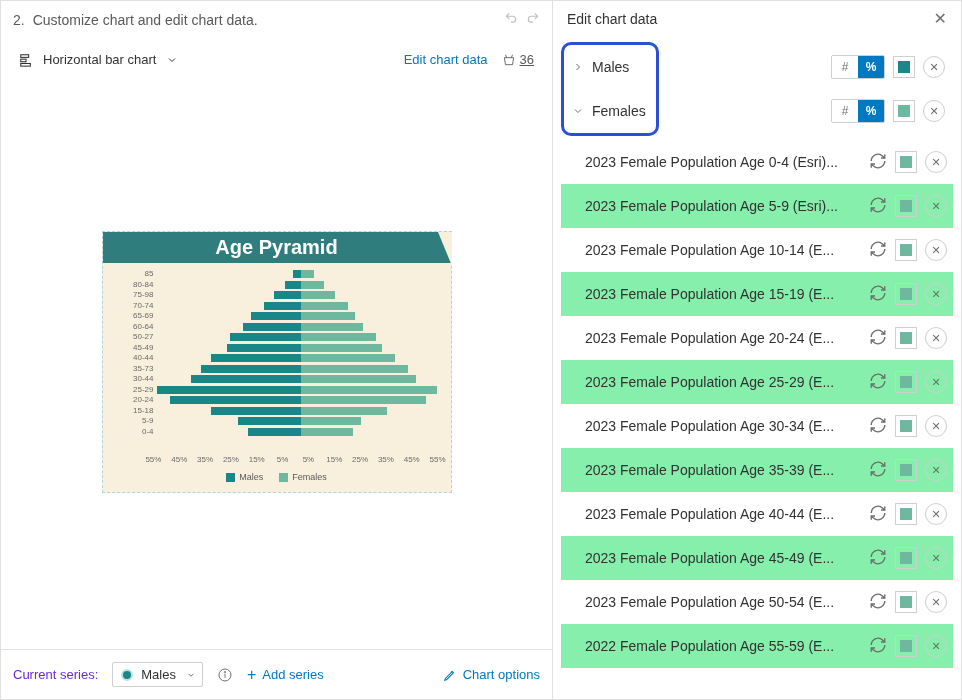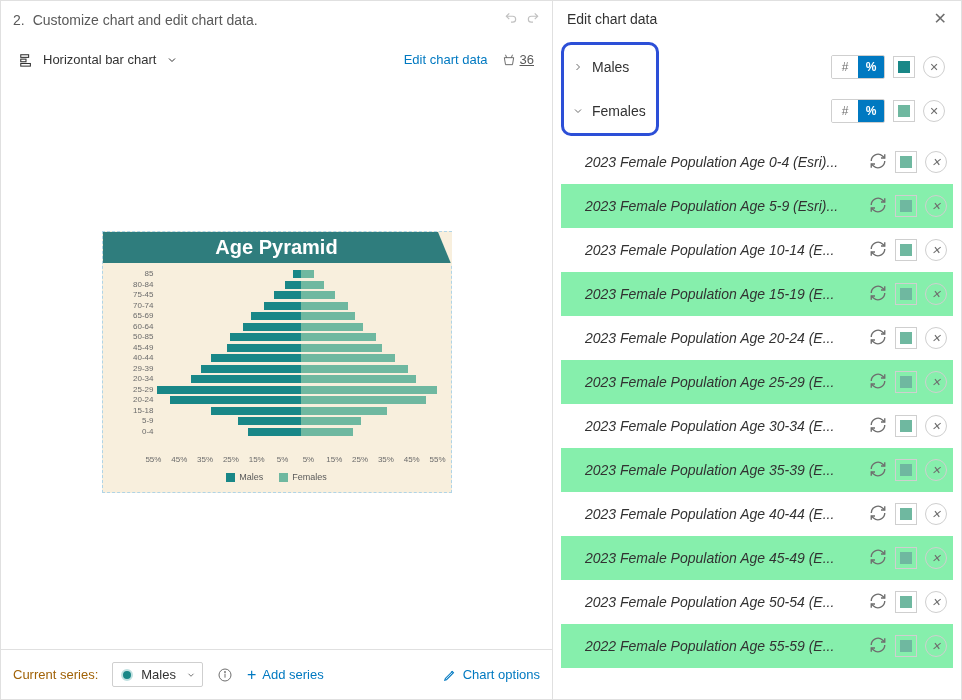--- a/index.html
+++ b/index.html
@@ -28,21 +28,21 @@
   .py-label { width:38px; text-align:right; font-size:8px; color:#6b6b6b; padding-right:3px; line-height:1; }
   .py-left { flex:1; display:flex; justify-content:flex-end; }
   .py-right { flex:1; display:flex; justify-content:flex-start; }
   .bar-m { height:8px; background:#198787; }
   .bar-f { height:8px; background:#6fb8a0; }
   .axis-row { display:flex; align-items:center; font-size:8px; color:#6b6b6b; margin-top:18px; }
   .axis-cell { flex:1; text-align:center; }
   .legend { display:flex; justify-content:center; gap:16px; font-size:9px; color:#5a5a5a; padding:8px 0 10px 0; }
   .legend-sw { width:9px; height:9px; display:inline-block; vertical-align:middle; margin-right:4px; }
   .footer { border-top:1px solid #e0e0e0; display:flex; align-items:center; padding:12px 12px; gap:14px; }
-  .cur-label { color:#a16207; }
+  .cur-label { color:#6d28d9; }
   .series-pill { border:1px solid #cfcfcf; border-radius:2px; padding:4px 26px 4px 8px; display:flex; align-items:center; gap:8px; position:relative; }
   .series-dot { width:12px; height:12px; border-radius:50%; background:#198787; border:2px solid #bfe0e0; }
   .series-pill svg { position:absolute; right:6px; width:10px; height:10px; }
   .info-circ { width:16px; height:16px; }
   .footer .link-blue { display:flex; align-items:center; gap:6px; }
   .footer .plus { font-size:16px; line-height:1; }
   .right-head { display:flex; align-items:center; padding:8px 14px; font-size:14px; color:#323232; }
   .close-x { margin-left:auto; color:#6e6e6e; cursor:pointer; font-size:16px; }
   .series-groups { padding:6px 10px 4px 8px; }
   .highlight-box { border:3px solid #2c4fd7; border-radius:10px; padding:0px 2px; width:98px; }
@@ -50,21 +50,21 @@
   .grp-chev { width:12px; height:12px; color:#6e6e6e; margin-right:8px; flex-shrink:0; }
   .grp-name { flex:1; font-size:14px; }
   .toggle-np { display:flex; border:1px solid #cfcfcf; border-radius:2px; overflow:hidden; height:24px; }
   .toggle-np div { width:26px; display:flex; align-items:center; justify-content:center; font-size:12px; }
   .toggle-np .off { background:#fff; color:#6e6e6e; }
   .toggle-np .on { background:#0079c1; color:#fff; font-weight:600; }
   .color-sw { width:22px; height:22px; border:1px solid #cfcfcf; margin-left:8px; display:flex; align-items:center; justify-content:center; }
   .color-sw .inner { width:12px; height:12px; }
   .del-btn { width:22px; height:22px; border:1px solid #cfcfcf; border-radius:50%; margin-left:8px; display:flex; align-items:center; justify-content:center; color:#6e6e6e; font-size:11px; }
   .data-list { flex:1; overflow:auto; padding:0 8px 10px 8px; }
-  .data-row { display:flex; align-items:center; height:44px; padding:0 6px;font-style:italic; }
+  .data-row { display:flex; align-items:center; height:44px; padding:0 6px; }
   .data-row.alt { background:#86efac; }
   .data-label { flex:1; font-size:14px; white-space:nowrap; overflow:hidden; text-overflow:ellipsis; padding-left:18px; }
   .refresh-ic { width:18px; height:18px; margin-left:6px; }
   .right-pane .data-list::-webkit-scrollbar { width:16px; }
   .right-pane .data-list::-webkit-scrollbar-thumb { background:#c1c1c1; }
   .right-pane .data-list::-webkit-scrollbar-track { background:#f1f1f1; }
 </style>
 </head>
 <body>
 
@@ -126,21 +126,21 @@
             <div class="pyramid-row">
               <div class="py-label">80-84</div>
               <div class="py-left">
                 <div class="bar-m" style="width: 10.9091%;"></div>
               </div>
               <div class="py-right">
                 <div class="bar-f" style="width: 16.3636%;"></div>
               </div>
             </div>
             <div class="pyramid-row">
-              <div class="py-label">75-45</div>
+              <div class="py-label">75-98</div>
               <div class="py-left">
                 <div class="bar-m" style="width: 18.1818%;"></div>
               </div>
               <div class="py-right">
                 <div class="bar-f" style="width: 23.6364%;"></div>
               </div>
             </div>
             <div class="pyramid-row">
               <div class="py-label">70-74</div>
               <div class="py-left">
@@ -162,21 +162,21 @@
             <div class="pyramid-row">
               <div class="py-label">60-64</div>
               <div class="py-left">
                 <div class="bar-m" style="width: 40%;"></div>
               </div>
               <div class="py-right">
                 <div class="bar-f" style="width: 43.6364%;"></div>
               </div>
             </div>
             <div class="pyramid-row">
-              <div class="py-label">50-85</div>
+              <div class="py-label">50-27</div>
               <div class="py-left">
                 <div class="bar-m" style="width: 49.0909%;"></div>
               </div>
               <div class="py-right">
                 <div class="bar-f" style="width: 52.7273%;"></div>
               </div>
             </div>
             <div class="pyramid-row">
               <div class="py-label">45-49</div>
               <div class="py-left">
@@ -189,30 +189,30 @@
             <div class="pyramid-row">
               <div class="py-label">40-44</div>
               <div class="py-left">
                 <div class="bar-m" style="width: 61.8182%;"></div>
               </div>
               <div class="py-right">
                 <div class="bar-f" style="width: 65.4545%;"></div>
               </div>
             </div>
             <div class="pyramid-row">
-              <div class="py-label">29-39</div>
+              <div class="py-label">35-73</div>
               <div class="py-left">
                 <div class="bar-m" style="width: 69.0909%;"></div>
               </div>
               <div class="py-right">
                 <div class="bar-f" style="width: 74.5455%;"></div>
               </div>
             </div>
             <div class="pyramid-row">
-              <div class="py-label">20-34</div>
+              <div class="py-label">30-44</div>
               <div class="py-left">
                 <div class="bar-m" style="width: 76.3636%;"></div>
               </div>
               <div class="py-right">
                 <div class="bar-f" style="width: 80%;"></div>
               </div>
             </div>
             <div class="pyramid-row">
               <div class="py-label">25-29</div>
               <div class="py-left">

